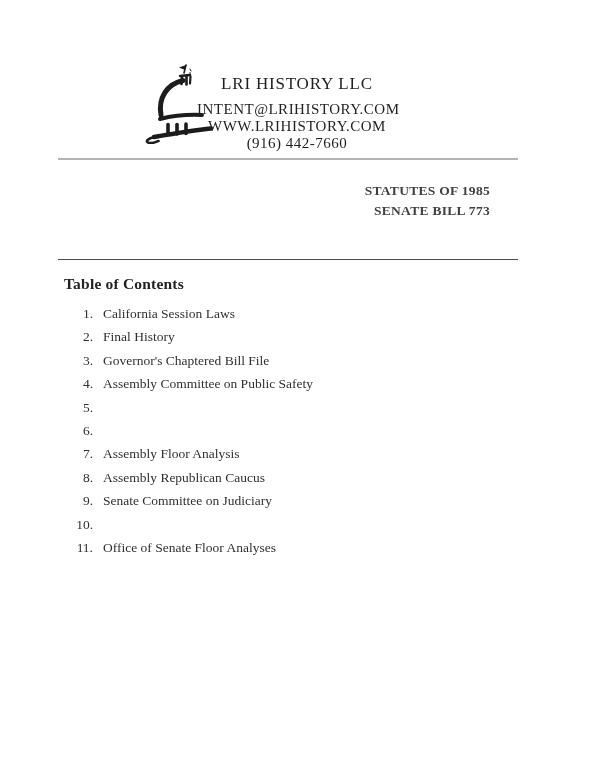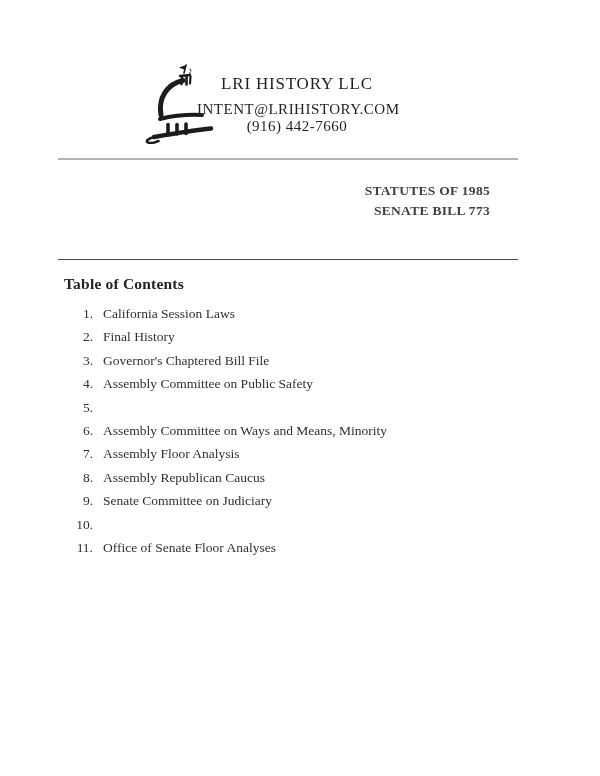--- a/index.html
+++ b/index.html
@@ -127,20 +127,21 @@
       <path class="ink" d="M46,62 L46,71.5" stroke-width="3.6"></path>
 
       <path class="ink" d="M14,75 C34,71.5 55,68 71,66.5" stroke-width="4.6"></path>
       <path class="ink" d="M14,75 C8,76.5 4,80 9.5,81 C12.5,81.5 16,80 18.5,79" stroke-width="2.6"></path>
     </svg>
   </div>
 
   <div id="header-text">
     <h1 id="company-name">LRI HISTORY LLC</h1>
     <div class="contact-line">INTENT@LRIHISTORY.COM</div>
+    <div class="contact-line">WWW.LRIHISTORY.COM</div>
     <div class="contact-line">(916) 442-7660</div>
   </div>
 
   <div class="rule" id="rule-top"></div>
   <div class="rule" id="rule-bottom"></div>
 
   <div id="reference-block">
     <div class="ref-line">STATUTES OF 1985</div>
     <div class="ref-line">SENATE BILL 773</div>
   </div>
@@ -166,21 +167,20 @@
       <span class="toc-num">4.</span>
       <span class="toc-label">Assembly Committee on Public Safety</span>
     </div>
 
     <div class="toc-row">
       <span class="toc-num">5.</span>
     </div>
 
     <div class="toc-row">
       <span class="toc-num">6.</span>
-      <span class="toc-label">Assembly Committee on Ways and Means, Minority</span>
     </div>
 
     <div class="toc-row">
       <span class="toc-num">7.</span>
       <span class="toc-label">Assembly Floor Analysis</span>
     </div>
 
     <div class="toc-row">
       <span class="toc-num">8.</span>
       <span class="toc-label">Assembly Republican Caucus</span>

